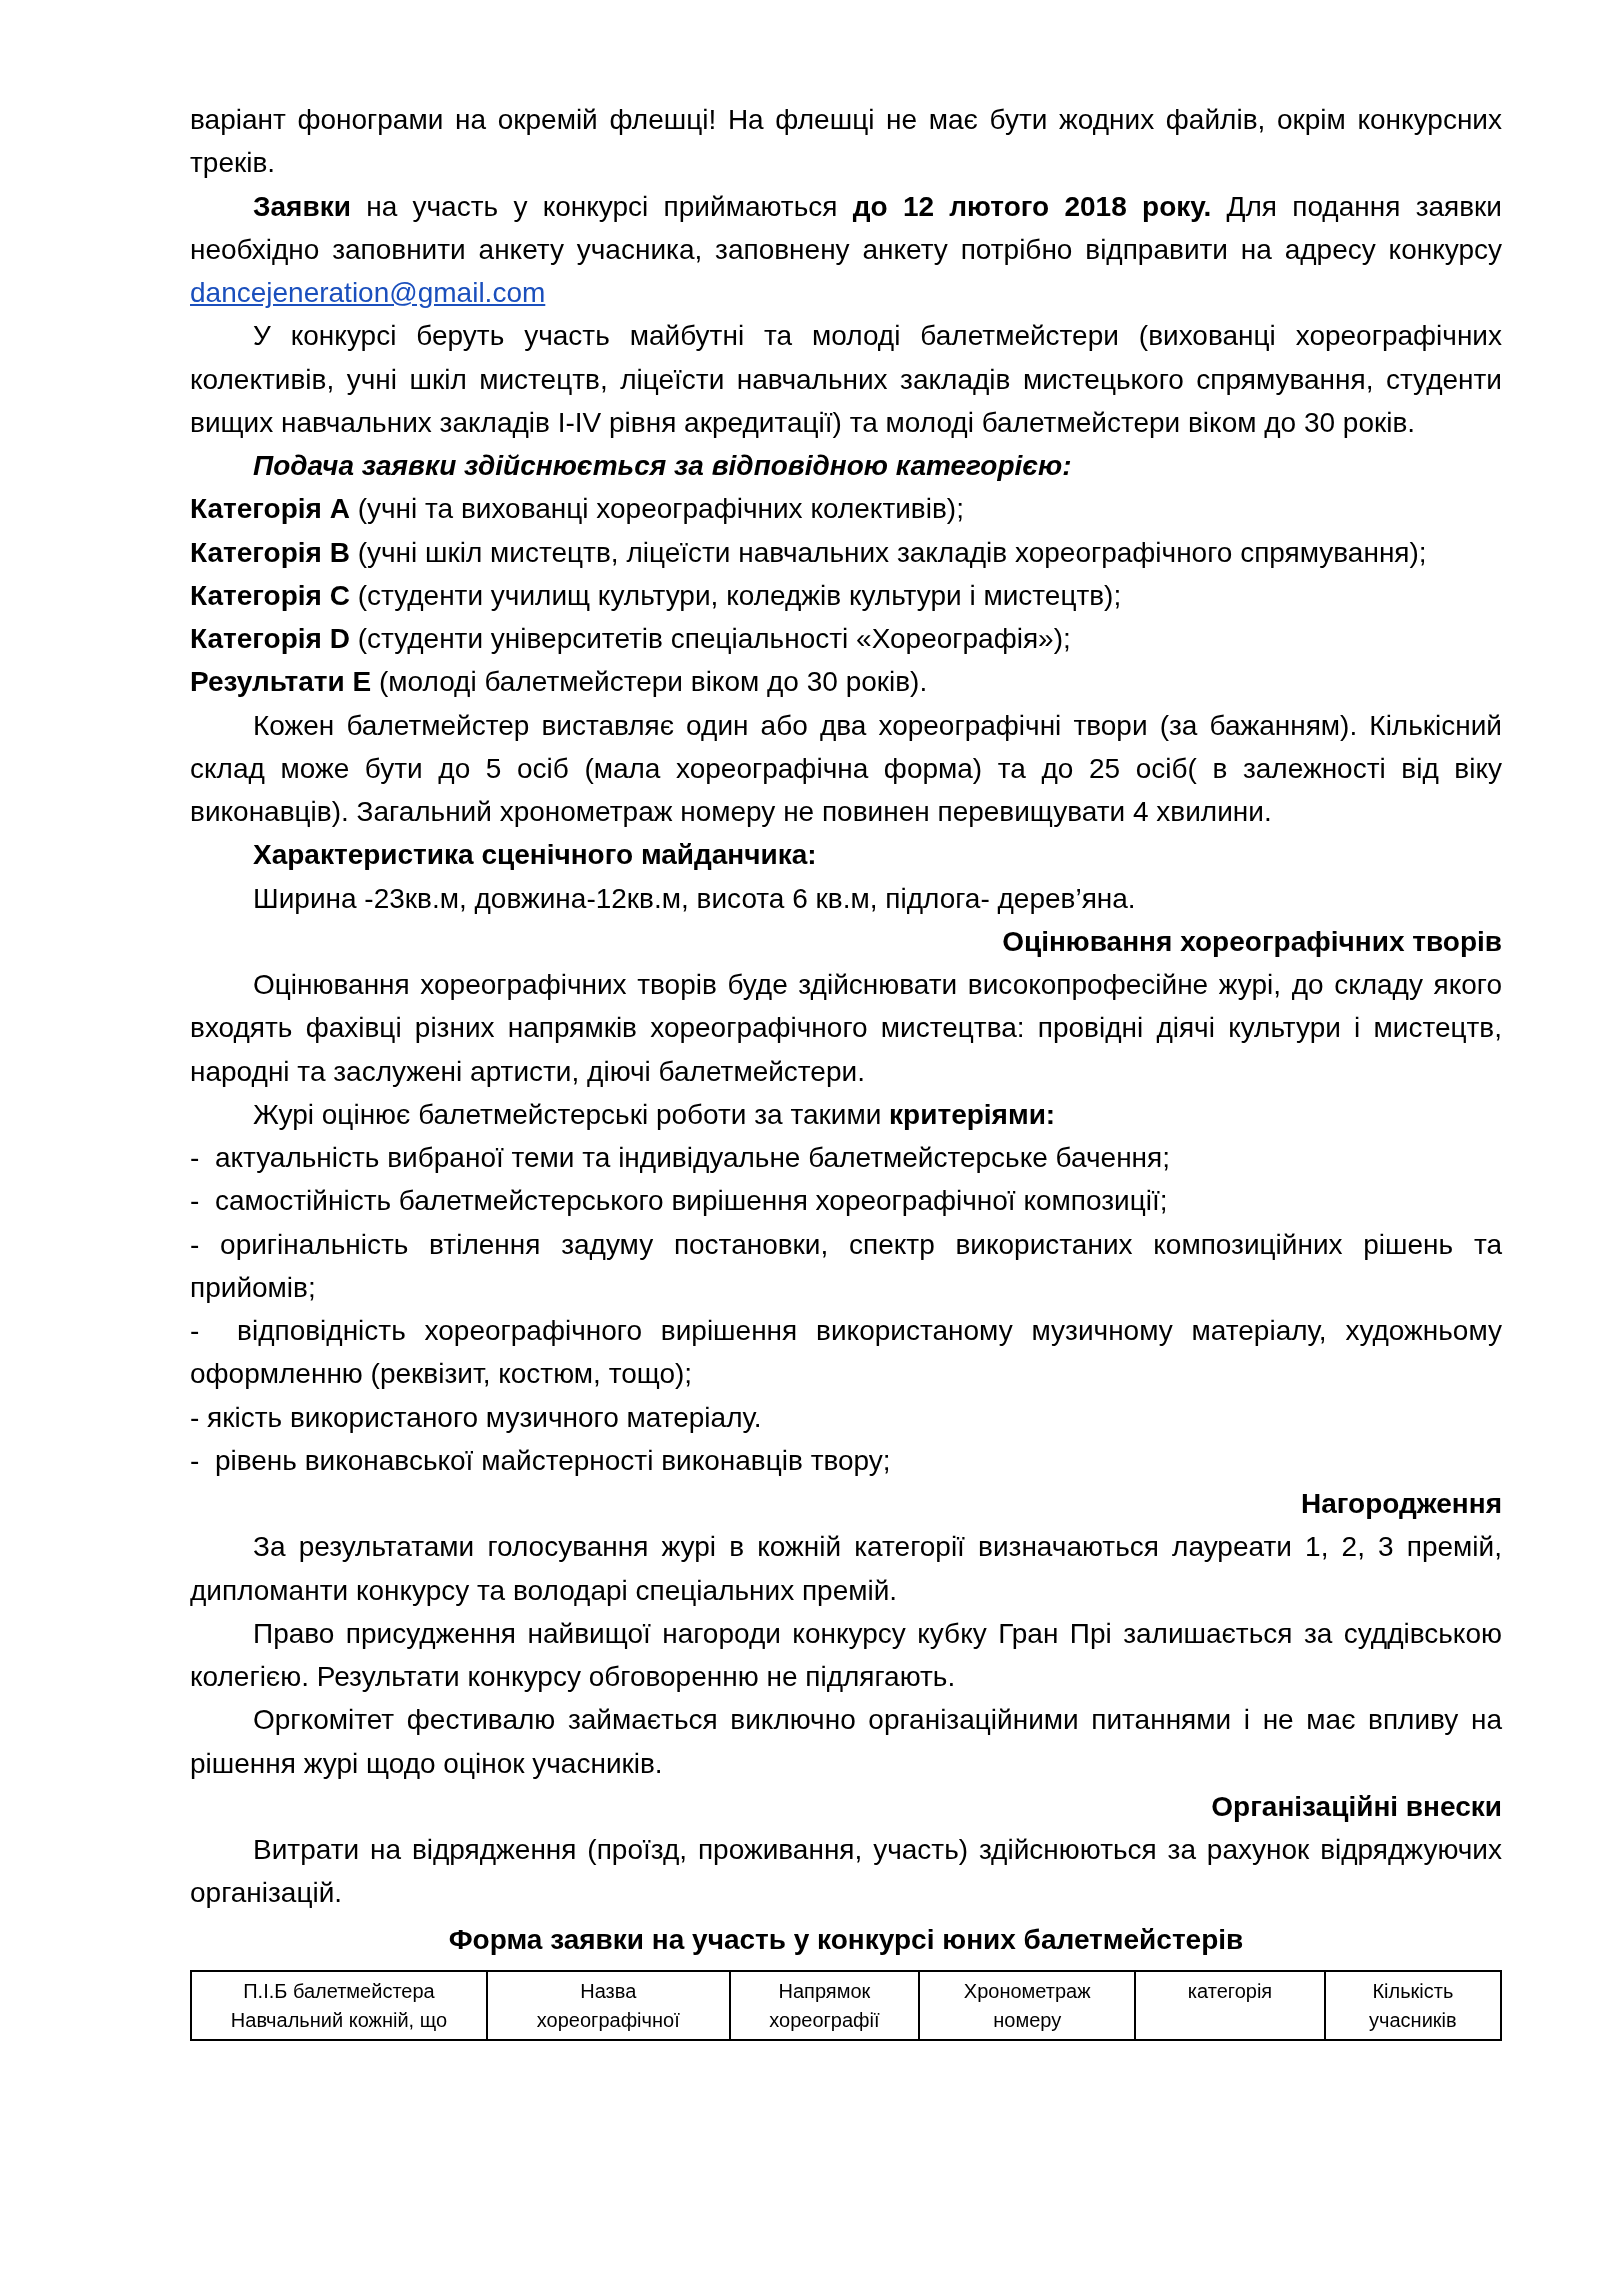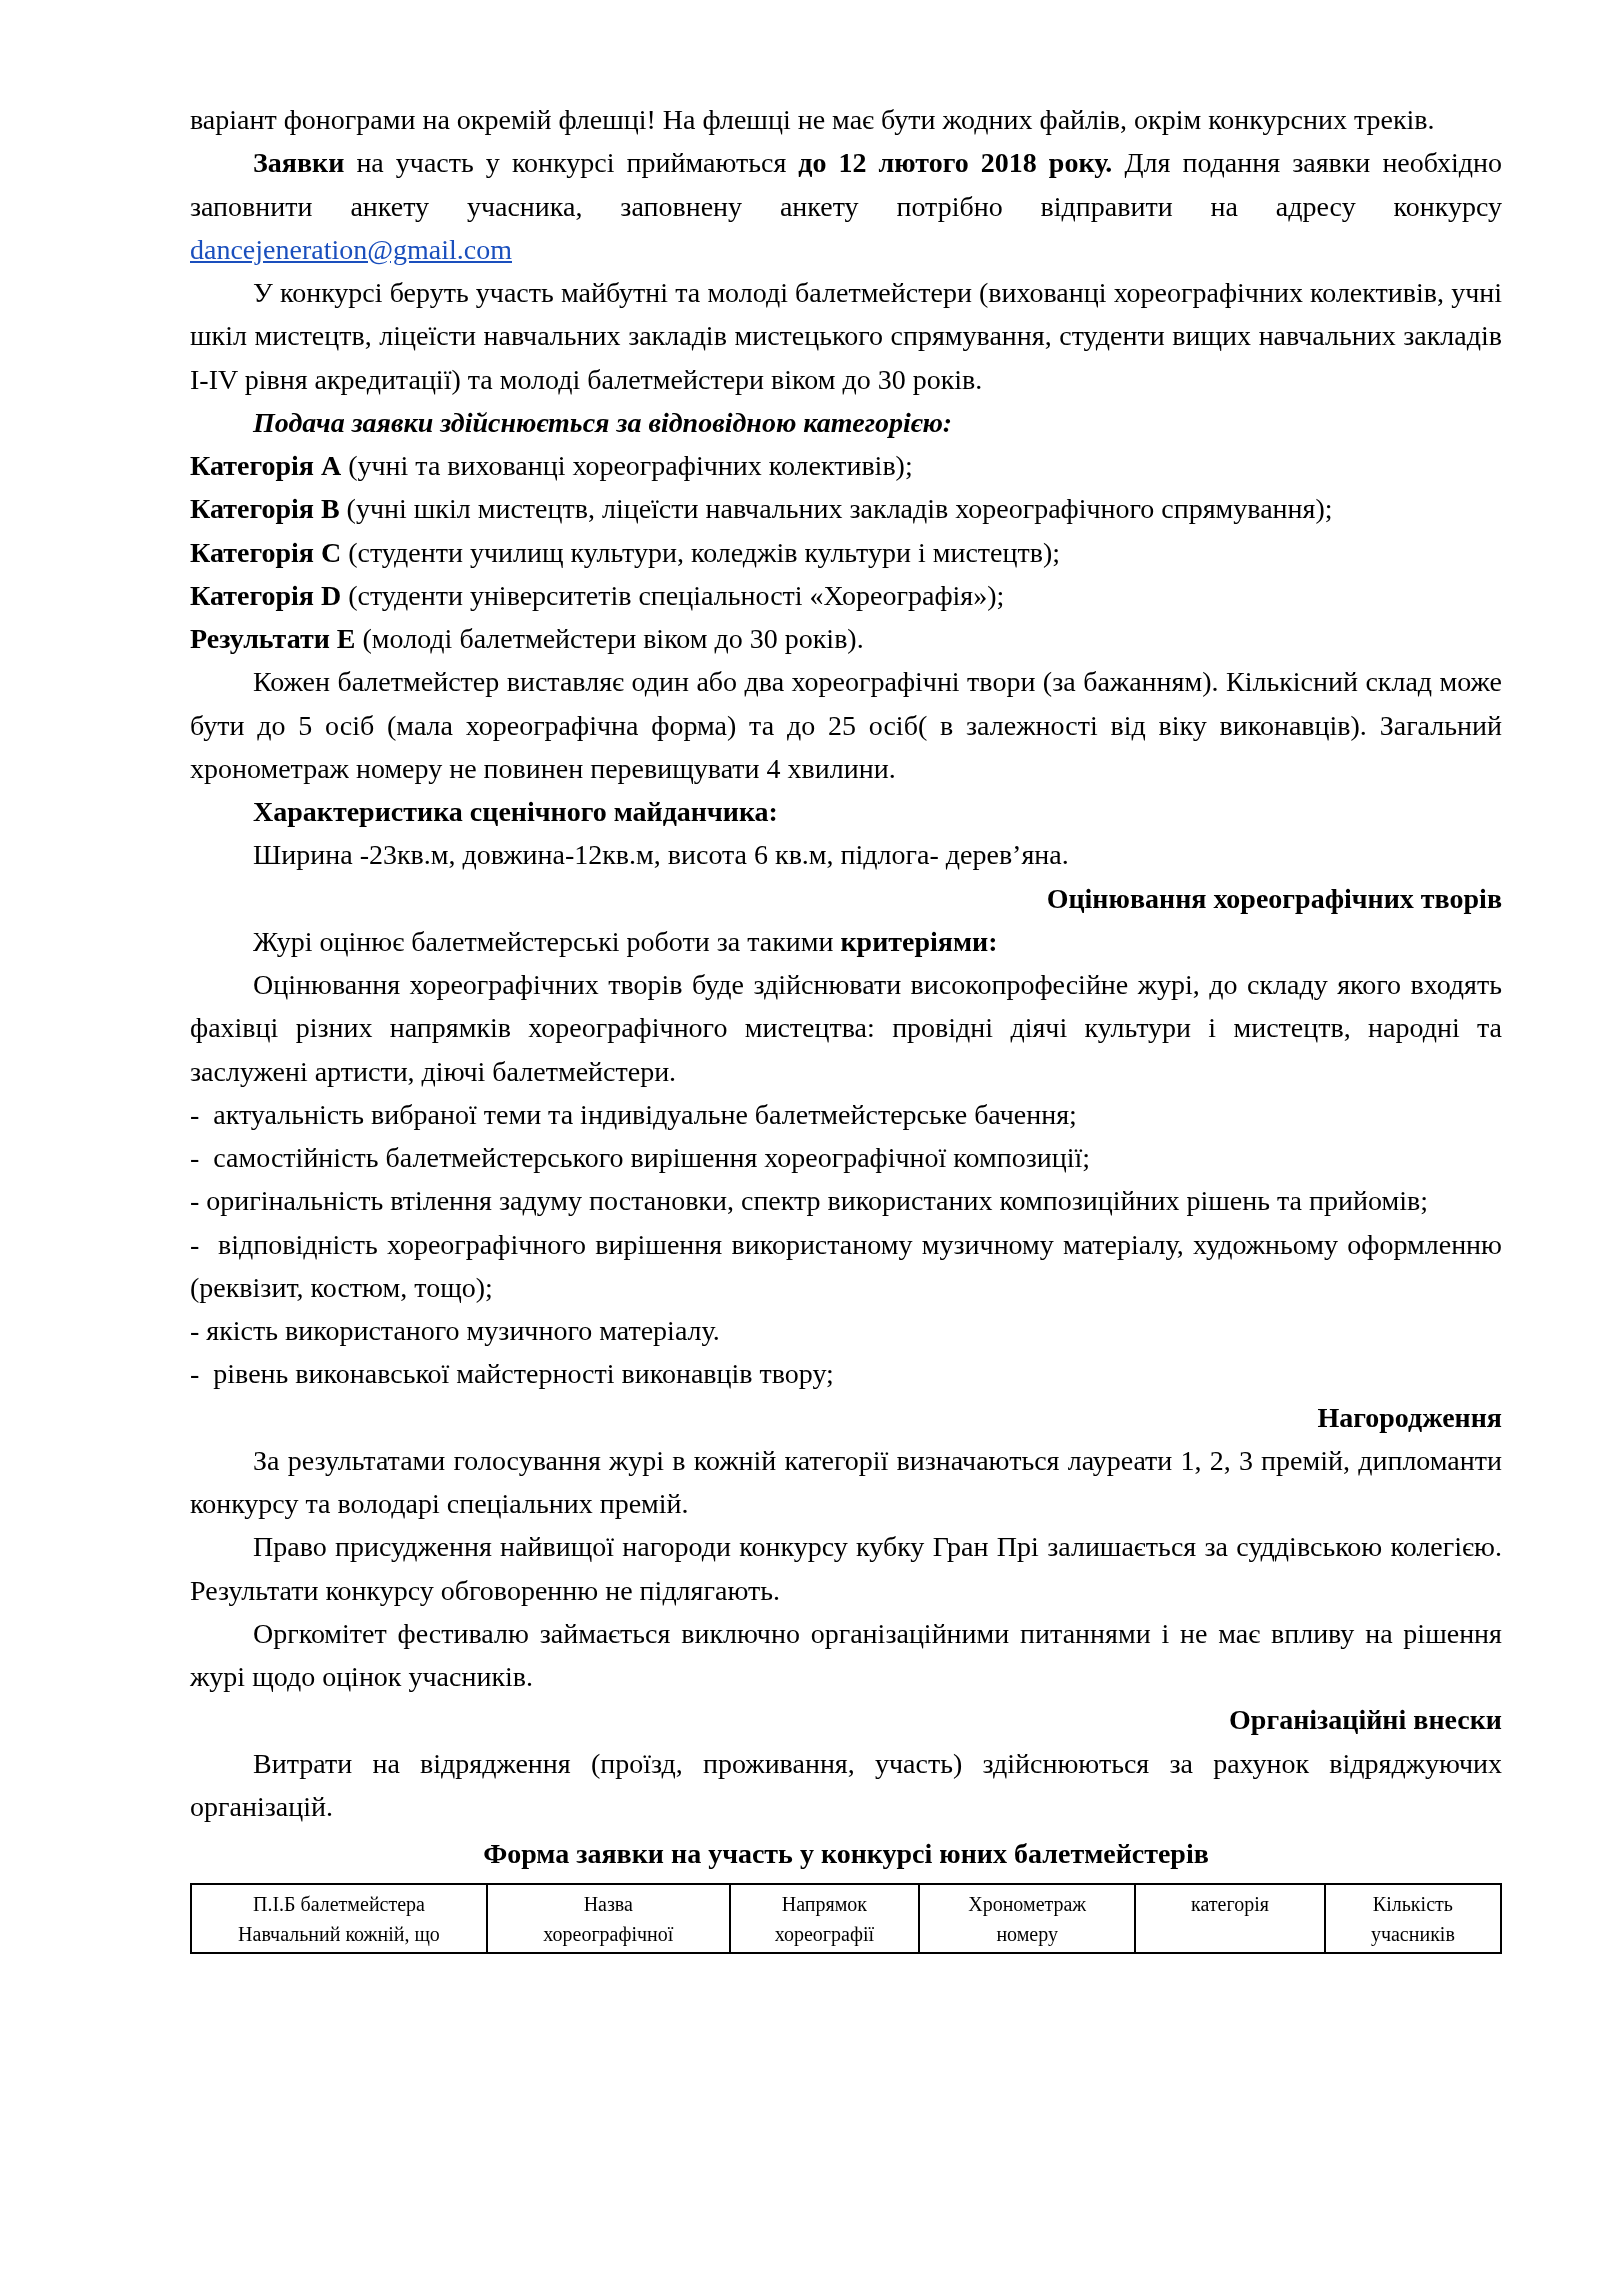--- a/index.html
+++ b/index.html
@@ -7,21 +7,21 @@
     padding: 0;
     background: #ffffff;
   }
   .page {
     position: relative;
     width: 1623px;
     height: 2295px;
     background: #ffffff;
     box-sizing: border-box;
     padding: 98px 121px 0 190px;
-    font-family: Liberation Serif, serif;
+    font-family: Liberation Sans, sans-serif;
     font-size: 28px;
     line-height: 1.545;
     color: #000000;
     overflow: hidden;
   }
   .body-text {
     text-align: justify;
     text-justify: inter-word;
     margin: 0;
   }
@@ -95,23 +95,23 @@
   <p class="body-text"><span class="b">Результати E</span><span> (молоді балетмейстери віком до 30 років).</span></p>
 
   <p class="body-text indent">Кожен балетмейстер виставляє один або два хореографічні твори (за бажанням). Кількісний склад може бути до 5 осіб (мала хореографічна форма) та до 25 осіб( в залежності від віку виконавців). Загальний хронометраж номеру не повинен перевищувати 4 хвилини.</p>
 
   <p class="body-text indent"><span class="b">Характеристика сценічного майданчика:</span></p>
 
   <p class="body-text indent">Ширина -23кв.м, довжина-12кв.м, висота 6 кв.м, підлога- дерев’яна.</p>
 
   <p class="center"><span class="b">Оцінювання хореографічних творів</span></p>
 
+  <p class="body-text indent">Оцінювання хореографічних творів буде здійснювати високопрофесійне журі, до складу якого входять фахівці різних напрямків хореографічного мистецтва: провідні діячі культури і мистецтв, народні та заслужені артисти, діючі балетмейстери.</p>
+
   <p class="body-text indent"><span>Журі оцінює балетмейстерські роботи за такими </span><span class="b">критеріями:</span></p>
-
-  <p class="body-text indent">Оцінювання хореографічних творів буде здійснювати високопрофесійне журі, до складу якого входять фахівці різних напрямків хореографічного мистецтва: провідні діячі культури і мистецтв, народні та заслужені артисти, діючі балетмейстери.</p>
 
 
   <p class="list-line"><span>-</span>&nbsp; <span>актуальність вибраної теми та індивідуальне балетмейстерське бачення;</span></p>
 
   <p class="list-line"><span>-</span>&nbsp; <span>самостійність балетмейстерського вирішення хореографічної композиції;</span></p>
 
   <p class="list-line"><span>-</span> <span>оригінальність втілення задуму постановки, спектр використаних композиційних рішень та прийомів;</span></p>
 
   <p class="list-line"><span>-</span>&nbsp; <span>відповідність хореографічного вирішення використаному музичному матеріалу, художньому оформленню (реквізит, костюм, тощо);</span></p>
 

